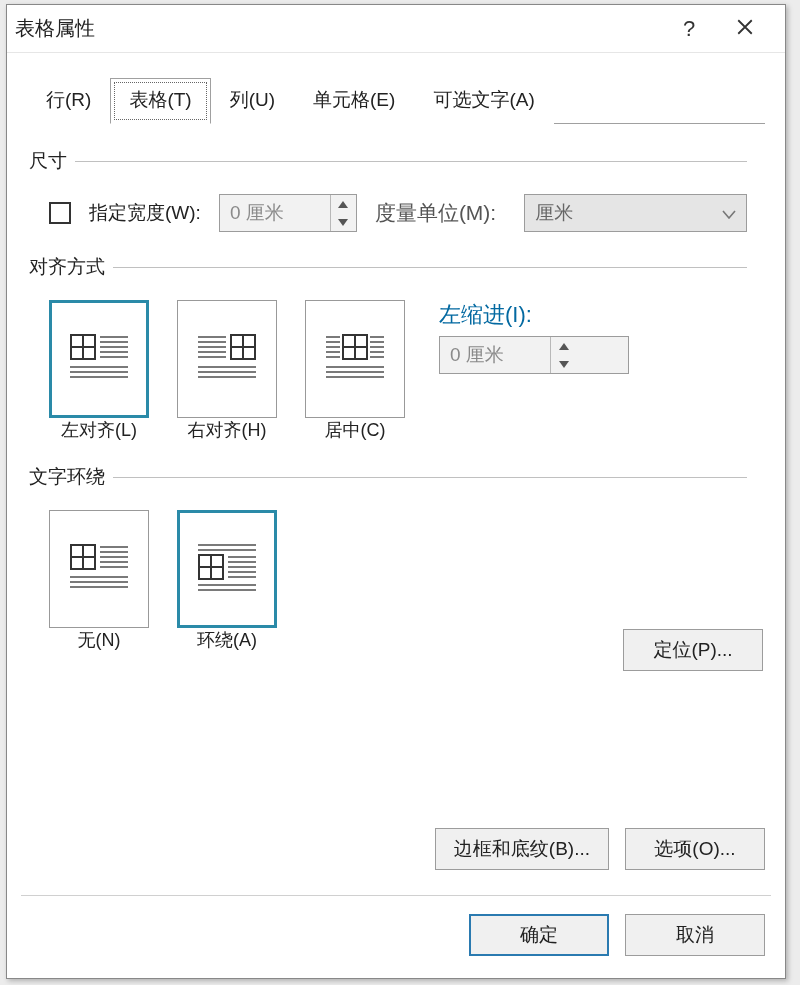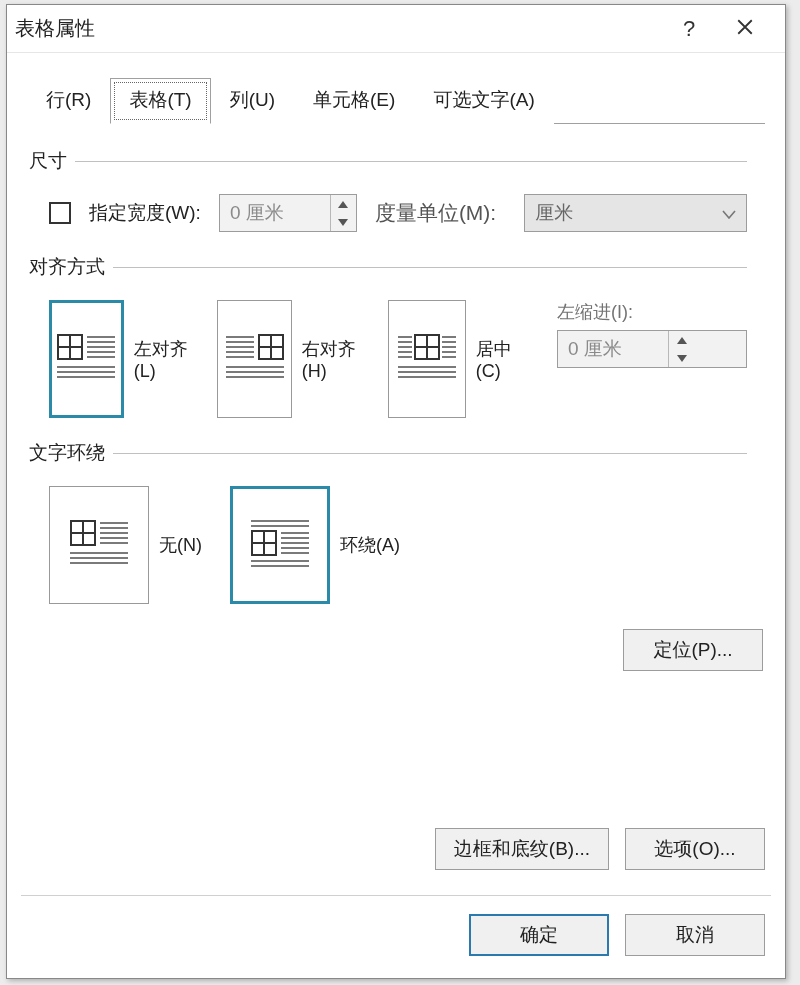--- a/index.html
+++ b/index.html
@@ -97,21 +97,21 @@
   .unitlbl { font-size: 21px; color: #555; }
   .combo {
     position: relative; border: 1px solid #9c9c9c; background: #e5e5e5; height: 38px; min-width: 200px;
     display: flex; align-items: center; padding: 0 34px 0 10px; font-size: 19px; color: #666;
   }
   .combo .caret { position:absolute; right:10px; top:50%; transform:translateY(-50%); }
   .combo .caret svg{ width:14px; height:9px; fill:#777; }
 
   
   .optrow { display: flex; gap: 28px; margin: 20px 0 0 20px; align-items: flex-start; }
-  .opt { display: flex; flex-direction: row; align-items: center; gap: 10px; }
+  .opt { display: flex; flex-direction: column; align-items: center; }
   .optbox {
     width: 100px; height: 118px;
     border: 1px solid #999;
     display: flex; align-items: center; justify-content: center;
     background: #fff;
   }
   .optbox.sel { border: 3px solid #2a8aa8; }
   .opt .olabel { font-size: 18px; }
 
   
@@ -156,21 +156,21 @@
   .g-none .lines.full span{ width:58px;}
   .g-around .tbl{ left:2px; top:10px;}
   .g-around .lines.top{ left:2px; top:0;}
   .g-around .lines.top span{ width:58px;}
   .g-around .lines.side{ left:32px; top:12px;}
   .g-around .lines.side span{ width:28px;}
   .g-around .lines.full{ left:2px; top:40px;}
   .g-around .lines.full span{ width:58px;}
 
   .indentblock { margin-left: 6px; }
-  .indentblock .il { font-size: 18px; color: #737373; margin-bottom: 6px; }
+  .indentblock .il { font-size: 22px; color: #0369a1; margin-bottom: 6px; }
 
   
   .btnrow {
     position: absolute;
     right: 20px;
     display: flex; gap: 16px;
   }
   .btnrow.mid  { bottom: 108px; }
   .btnrow.main { bottom: 22px; }
   .btn {

